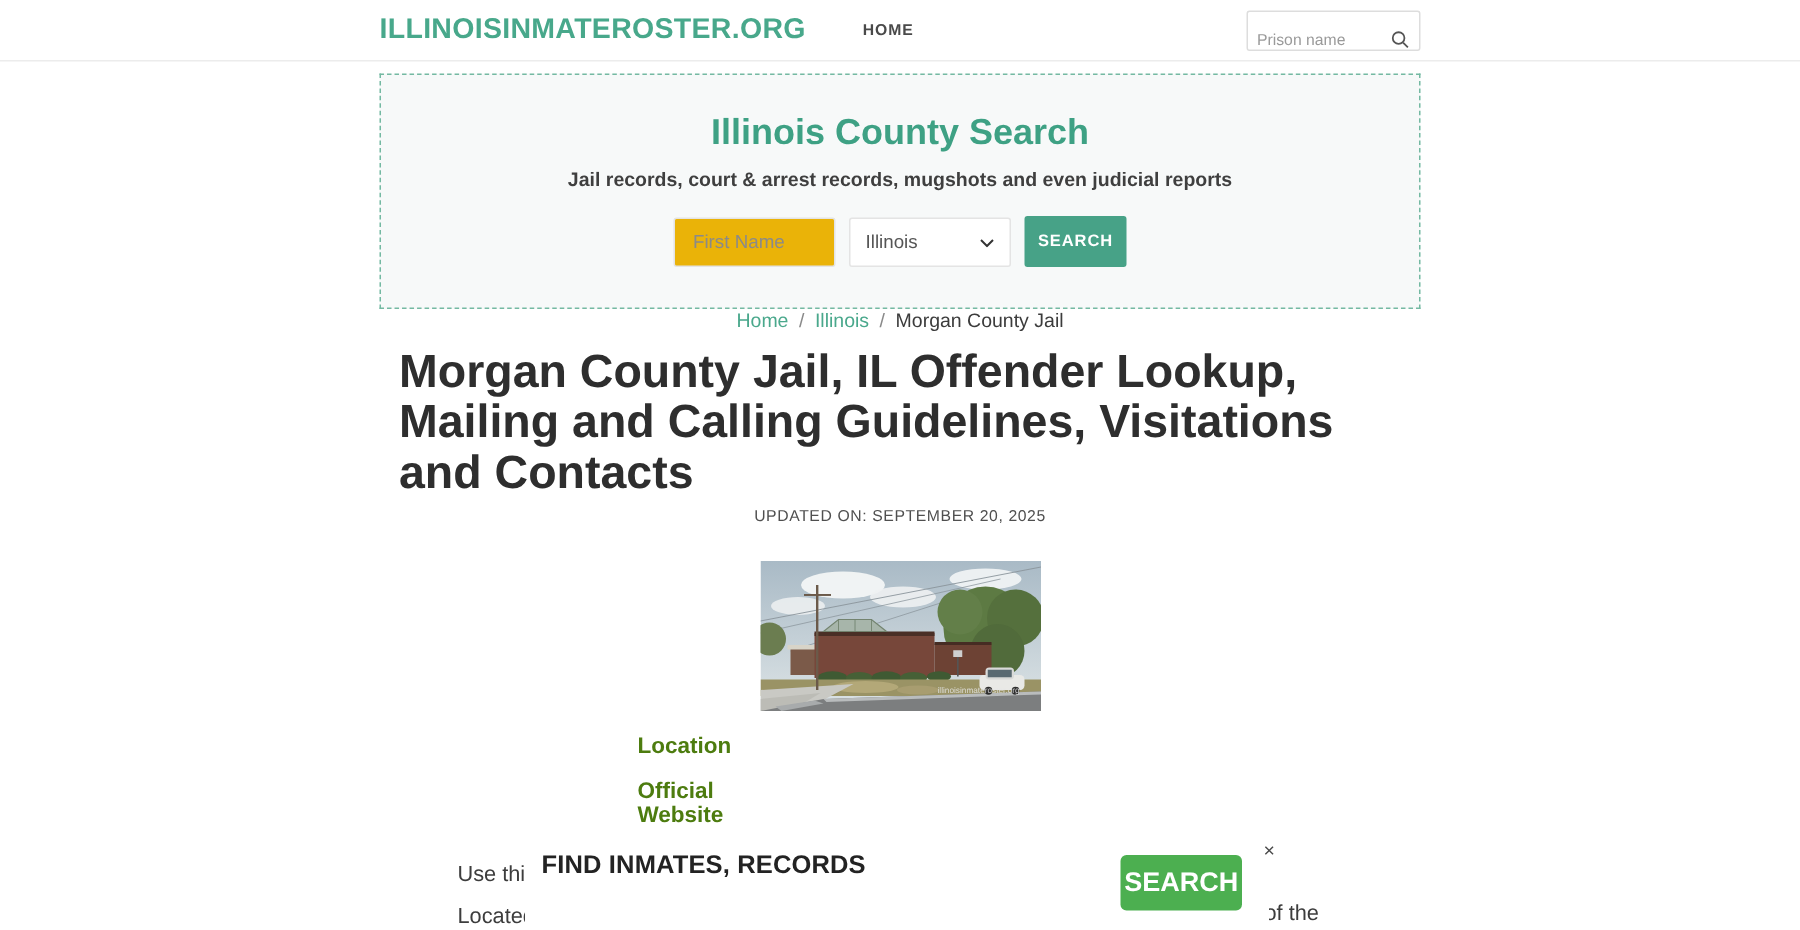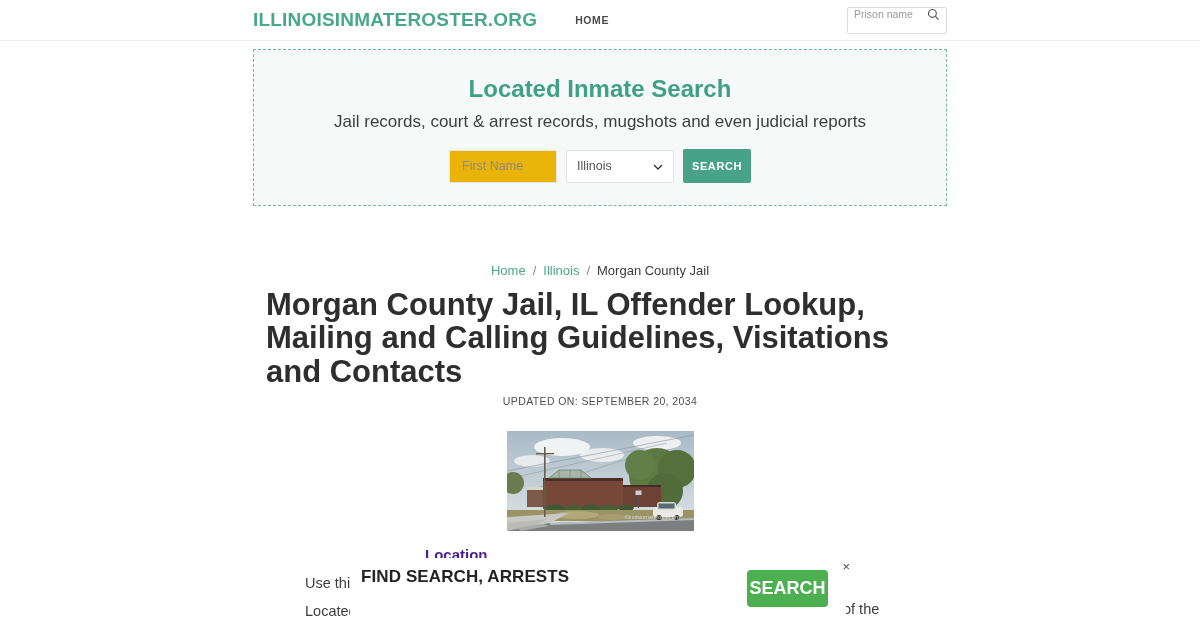--- a/index.html
+++ b/index.html
@@ -11,48 +11,48 @@
     overflow:hidden;
     color:#333;
   }
   .container { width:694px; margin:0 auto; }
 
   
   .site-header { border-bottom:1px solid #ececec; background:#fff; }
   .header-inner { height:40px; display:flex; align-items:center; }
   .logo { color:#48a88b; font-size:19px; font-weight:bold; letter-spacing:.2px; text-decoration:none; }
   .nav-home { margin-left:38px; font-size:10.5px; font-weight:bold; color:#4a4a4a; letter-spacing:.6px; text-decoration:none; }
-  .hdr-search { margin-left:auto; width:100px; height:27px; border:1px solid #ddd; border-radius:2px; background:#fff; display:flex; align-items:flex-start; padding:0 6px; }
+  .hdr-search { margin-left:auto; width:116px; height:27px; border:1px solid #ddd; border-radius:2px; background:#fff; display:flex; align-items:flex-end; padding:0 6px; }
   .hdr-search input { border:0; outline:0; width:68px; font-size:10.5px; color:#333; background:transparent; }
   .hdr-search input::placeholder { color:#9a9a9a; }
   .mag-icon { margin-left:auto; display:flex; }
 
   
   .hero { margin-top:8px; height:157px; border:1px dashed #74b9a2; background:#f7f9f9; text-align:center; padding-top:25px; }
   .hero-title { color:#3ea184; font-size:24px; font-weight:bold; }
-  .hero-sub { margin-top:9px; font-size:17px; color:#3f3f3f; }
+  .hero-sub { margin-top:9px; font-size:13px; color:#3f3f3f;font-weight:bold; }
   .hero-form { margin-top:17px; display:flex; justify-content:center; align-items:center; gap:9px; }
   .tfield { width:108px; height:33px; border:1px solid #e4e4e4; border-radius:2px; padding:0 12px; font-size:12.5px; color:#333; background:#eab308; outline:none; }
   .tfield::placeholder { color:#8a8a8a; }
   .sselect { width:108px; height:33px; border:1px solid #e4e4e4; border-radius:2px; background:#fff; display:flex; align-items:center; justify-content:space-between; padding:0 10px; font-size:12.5px; color:#555; cursor:pointer; }
   .hero-btn { width:68px; height:34px; background:#47a287; border:0; border-radius:2px; color:#fff; font-size:11px; font-weight:bold; letter-spacing:.6px; cursor:pointer; }
 
   
-  .breadcrumb { margin-top:57px; text-align:center; font-size:13px; color:#999; }
+  .breadcrumb { text-align:center; font-size:13px; color:#999; }
   .breadcrumb a { color:#4aa88c; text-decoration:none; }
   .breadcrumb .sep { margin:0 7px; color:#8a8a8a; }
   .breadcrumb .current { color:#3c3c3c; }
 
   
   .article-title { margin:10px auto 0; max-width:668px; text-align:left; font-size:31px; line-height:1.08; color:#2e2e2e; font-weight:bold; }
   .updated { margin-top:7px; text-align:center; font-size:10.5px; color:#4f4f4f; letter-spacing:.4px; }
   .photo { display:block; margin:24px auto 0; width:187px; height:100px; }
   .details { margin:16px 0 0 172px; font-size:15px; }
   .drow { display:flex; margin-bottom:14px; line-height:16px; }
-  .dlabel { width:102px; font-weight:bold; color:#4c1d95; flex:none; }
+  .dlabel { width:102px; font-weight:bold; color:#4d7c0f; flex:none; }
   .dvalue { color:#444; }
   a.dvalue { color:#45a287; text-decoration:none; }
 
   
   .frag { position:absolute; font-size:14.5px; color:#3d3d3d; white-space:nowrap; }
   #frag-left1 { left:305px; top:575px; }
   #frag-left2 { left:305px; top:603px; }
   #frag-right { left:843px; top:601px; }
 
   
@@ -74,42 +74,42 @@
         <svg width="13" height="13" viewBox="0 0 13 13">
           <circle cx="5.4" cy="5.4" r="3.9" fill="none" stroke="#555" stroke-width="1.2"></circle>
           <line x1="8.4" y1="8.4" x2="11.6" y2="11.6" stroke="#555" stroke-width="1.2"></line>
         </svg>
       </span>
     </div>
   </div>
 </header>
 
 <section class="container hero">
-  <div class="hero-title">Located Inmate Search</div>
+  <div class="hero-title">Illinois County Search</div>
   <div class="hero-sub">Jail records, court &amp; arrest records, mugshots and even judicial reports</div>
   <div class="hero-form">
     <input class="tfield" type="text" placeholder="First Name" style="">
     <div class="sselect">
       <span>Illinois</span>
       <span>
         <svg width="10" height="6" viewBox="0 0 10 6">
           <polyline points="1,1 5,5 9,1" fill="none" stroke="#333" stroke-width="1.3"></polyline>
         </svg>
       </span>
     </div>
     <button class="hero-btn">SEARCH</button>
   </div>
 </section>
 
 <nav class="breadcrumb">
   <a href="#">Home</a><span class="sep">/</span><a href="#">Illinois</a><span class="sep">/</span><span class="current">Morgan County Jail</span>
 </nav>
 
 <h1 class="article-title">Morgan County Jail, IL Offender Lookup, Mailing and Calling Guidelines, Visitations and Contacts</h1>
-<div class="updated">UPDATED ON: SEPTEMBER 20, 2034</div>
+<div class="updated">UPDATED ON: SEPTEMBER 20, 2025</div>
 
 <svg class="photo" viewBox="0 0 187 100" preserveAspectRatio="none">
   <defs>
     <linearGradient id="sky" x1="0" y1="0" x2="0" y2="1">
       <stop offset="0" stop-color="#a9bac6"></stop>
         <stop offset="1" stop-color="#dde4e6"></stop>
     </linearGradient>
   </defs>
   <rect width="187" height="100" fill="url(#sky)"></rect>
 
@@ -181,17 +181,17 @@
     </div>
   </div>
 </div>
 
 <span class="frag" id="frag-left1">Use this</span>
 <span class="frag" id="frag-left2">Located</span>
 <span class="frag" id="frag-right">of the</span>
 
 <div class="ad-banner">
   <div class="ad-headline">
-    <div>FIND SEARCH, ARRESTS</div>
+    <div>FIND INMATES, RECORDS</div>
   </div>
   <button class="ad-btn">SEARCH</button>
   <span class="ad-close">×</span>
 </div>
 
 </body></html>

